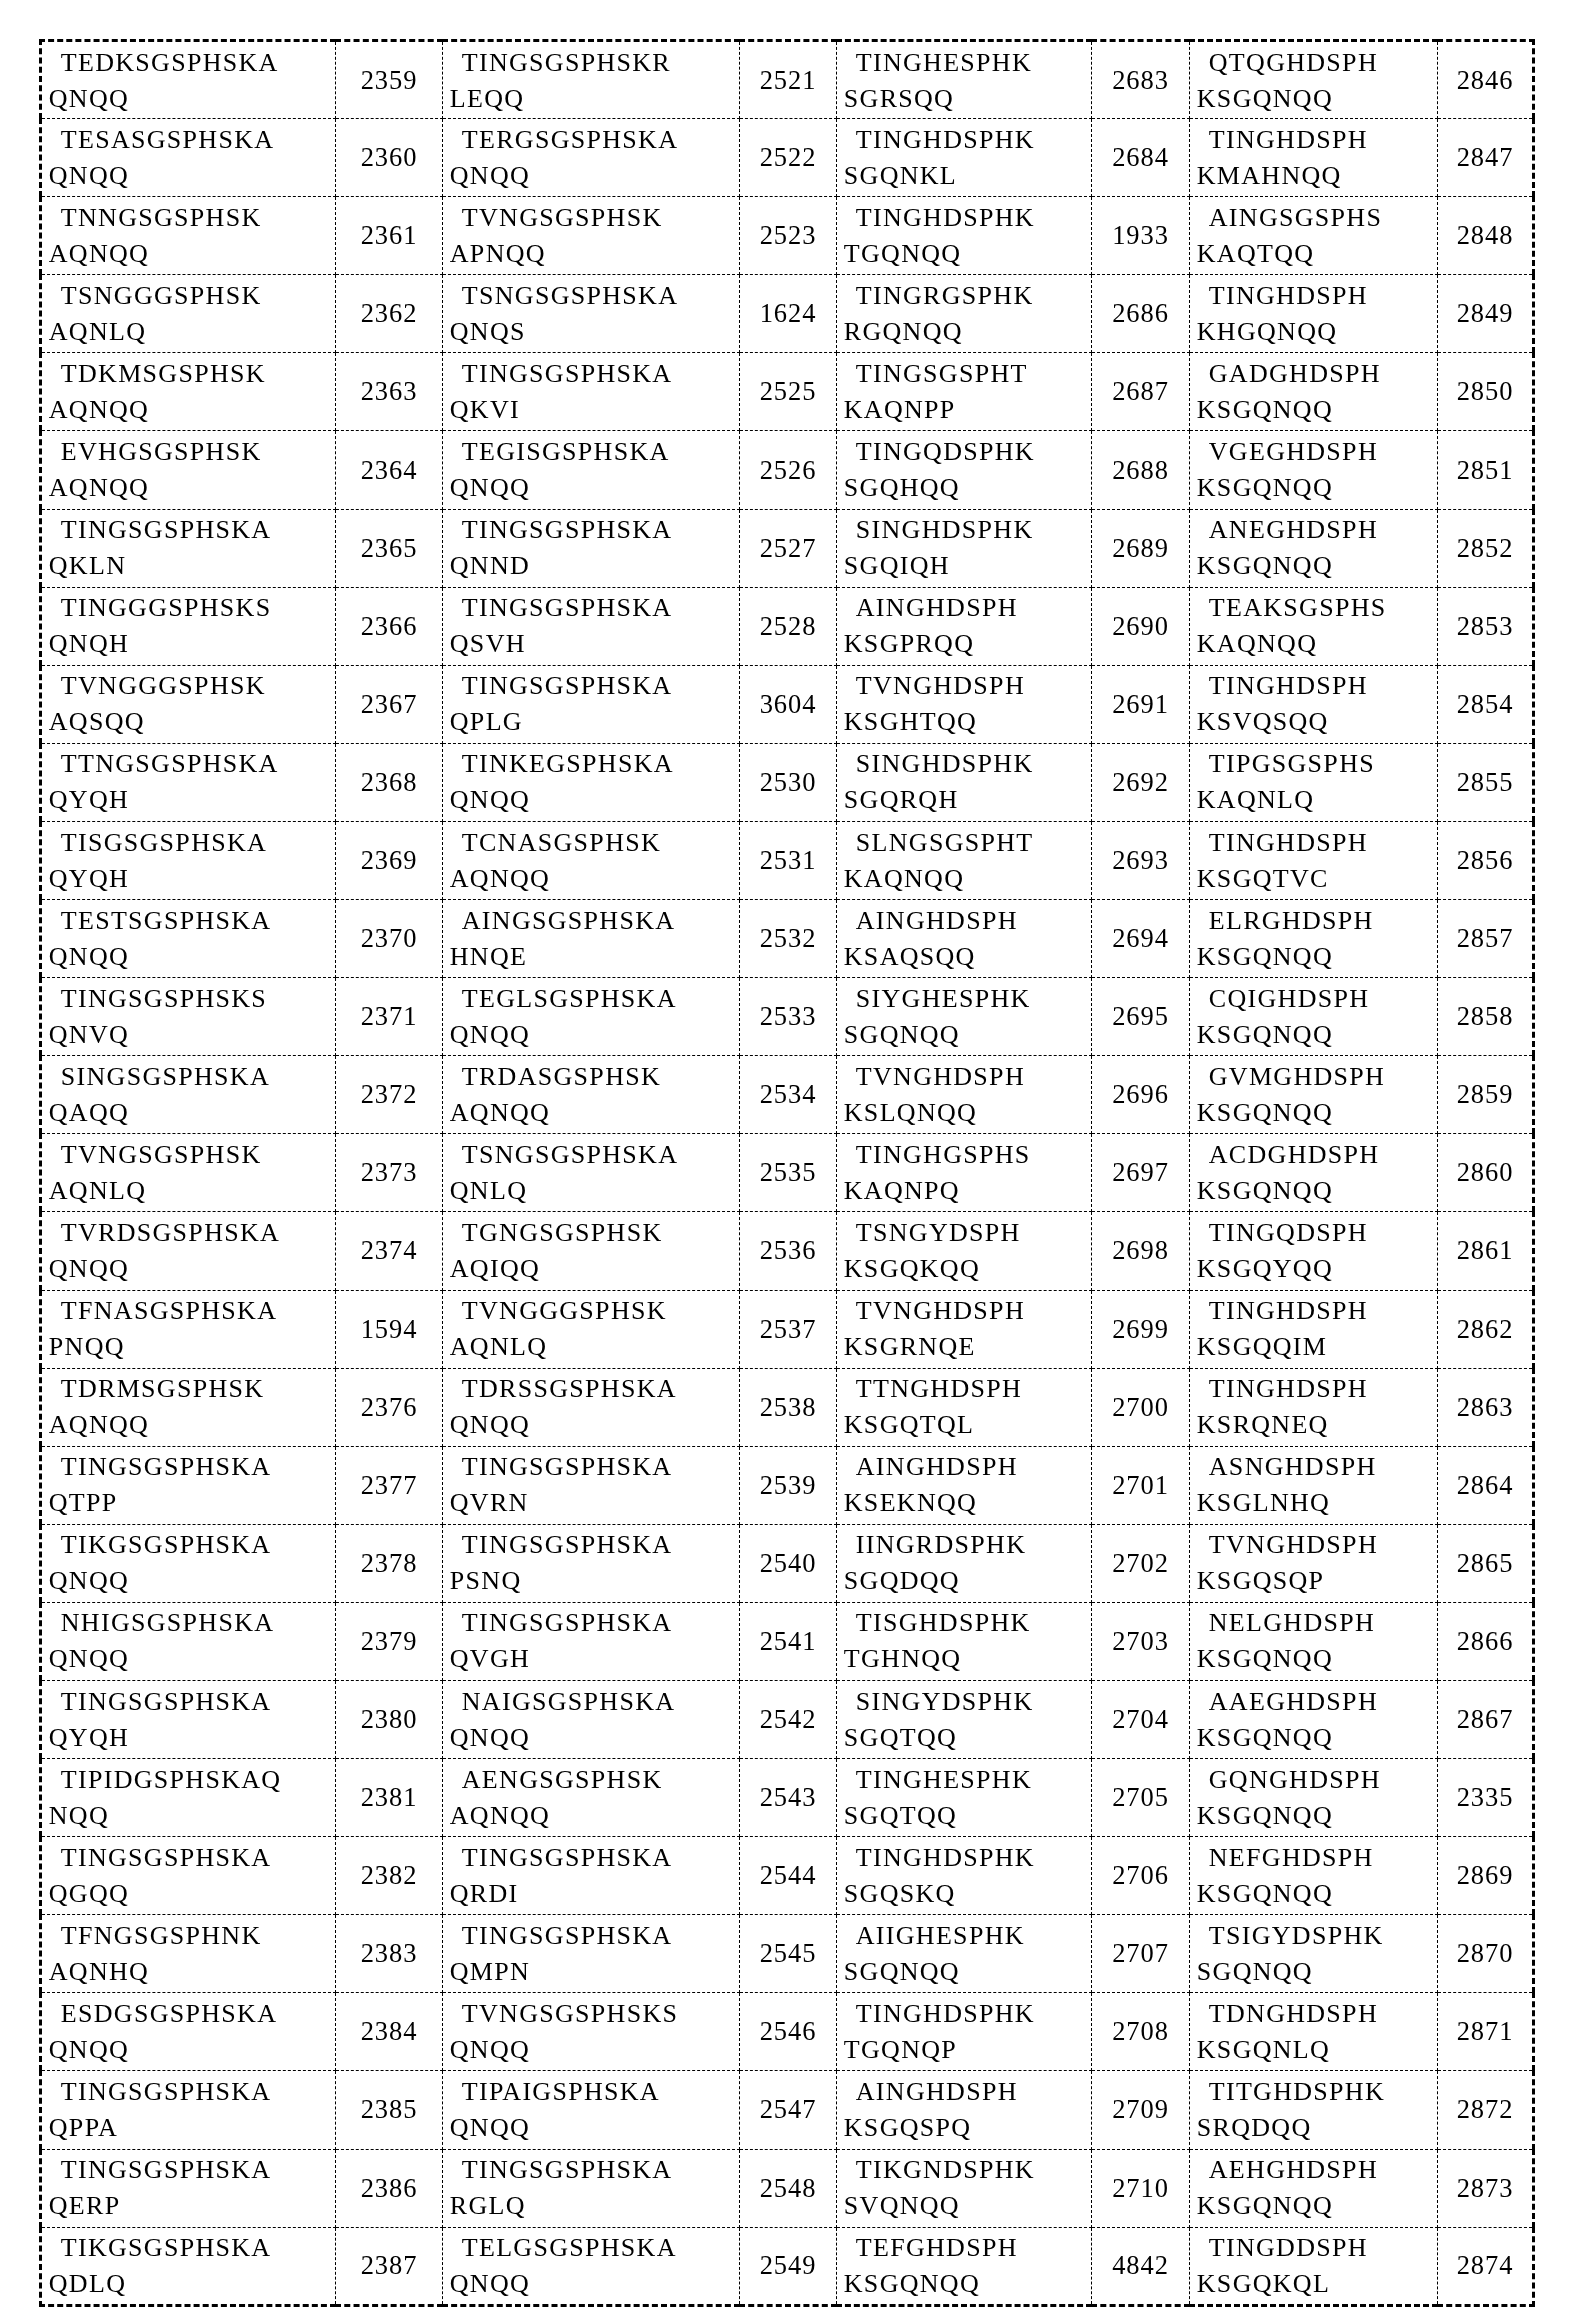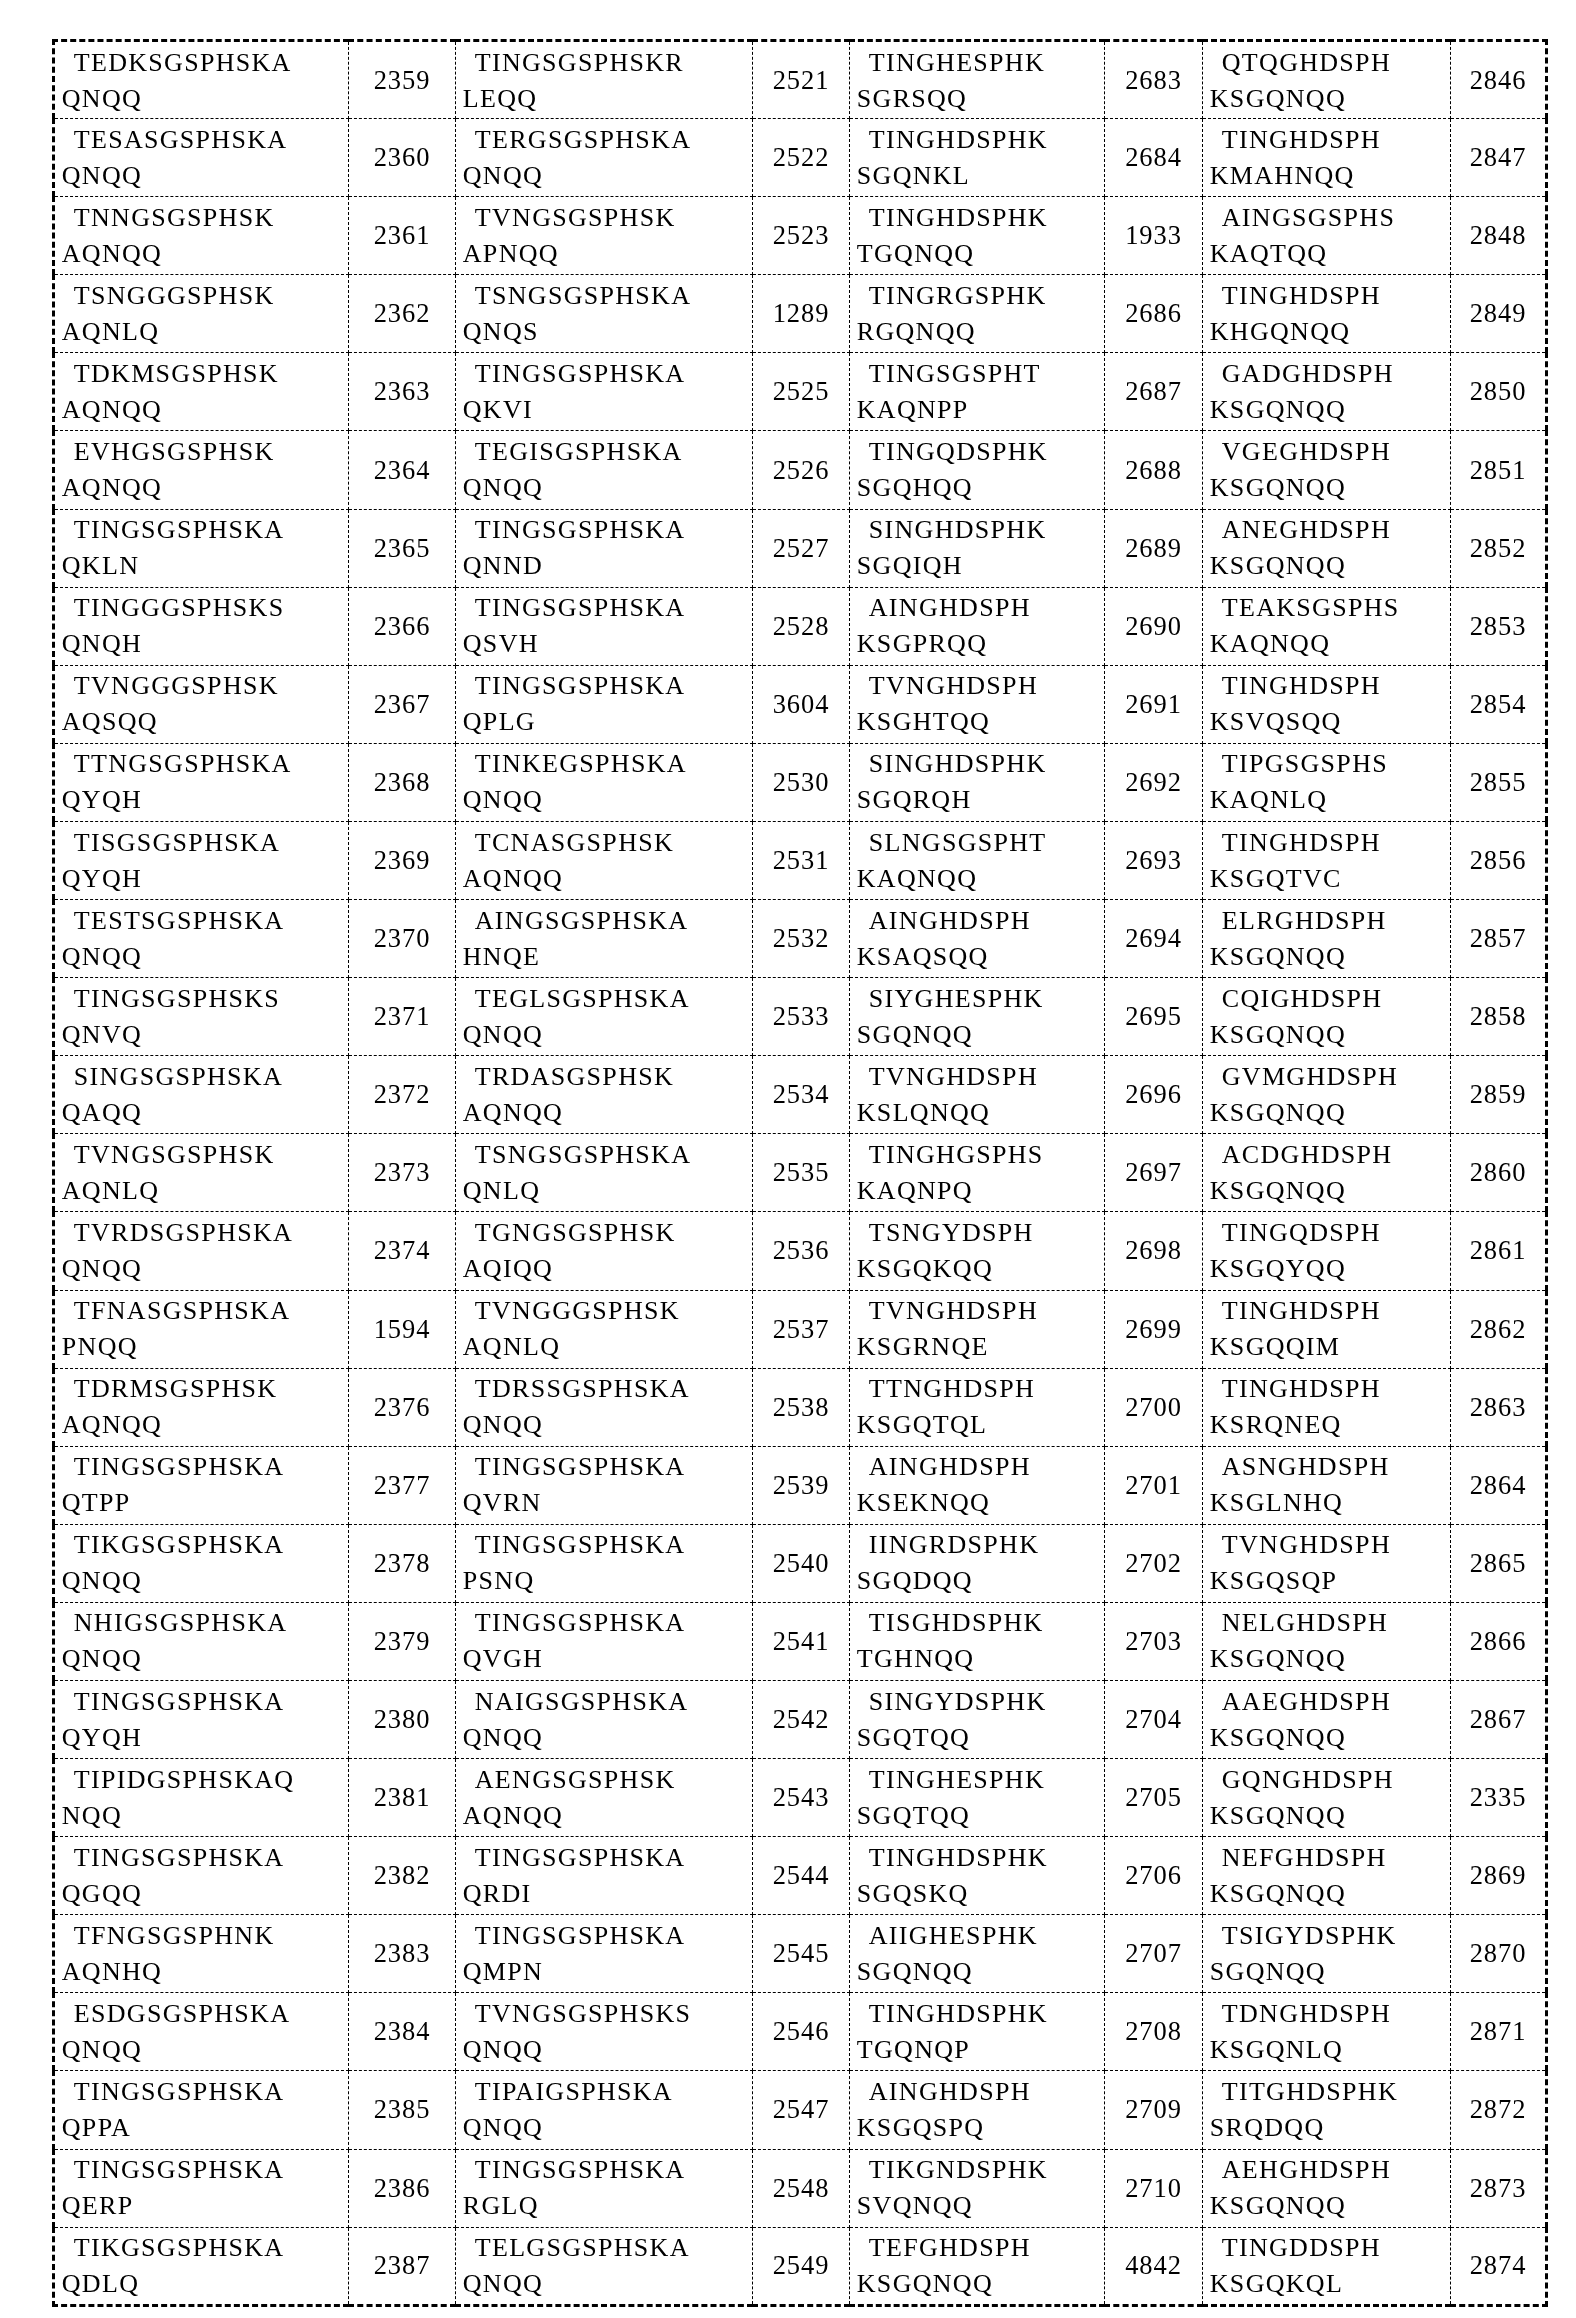--- a/index.html
+++ b/index.html
@@ -11,21 +11,21 @@
     position: relative;
     width: 1577px;
     height: 2319px;
     background: #ffffff;
     font-family: "Liberation Serif", serif;
     color: #000000;
     overflow: hidden;
   }
   table.seq-table {
     position: absolute;
-    left: 52px;
+    left: 39px;
     top: 39px;
     width: 1491px;
     height: 2268px;
     border-collapse: collapse;
     table-layout: fixed;
   }
   table.seq-table {
     border: 3.4px dashed #000000;
   }
   table.seq-table td {
@@ -137,21 +137,21 @@
         <tr>
           <td class="seq">
             <div class="line first">TSNGGGSPHSK</div>
             <div class="line">AQNLQ</div>
           </td>
           <td class="num">2362</td>
           <td class="seq">
             <div class="line first">TSNGSGSPHSKA</div>
             <div class="line">QNQS</div>
           </td>
-          <td class="num">1289</td>
+          <td class="num">1624</td>
           <td class="seq">
             <div class="line first">TINGRGSPHK</div>
             <div class="line">RGQNQQ</div>
           </td>
           <td class="num">2686</td>
           <td class="seq">
             <div class="line first">TINGHDSPH</div>
             <div class="line">KHGQNQQ</div>
           </td>
           <td class="num">2849</td>

